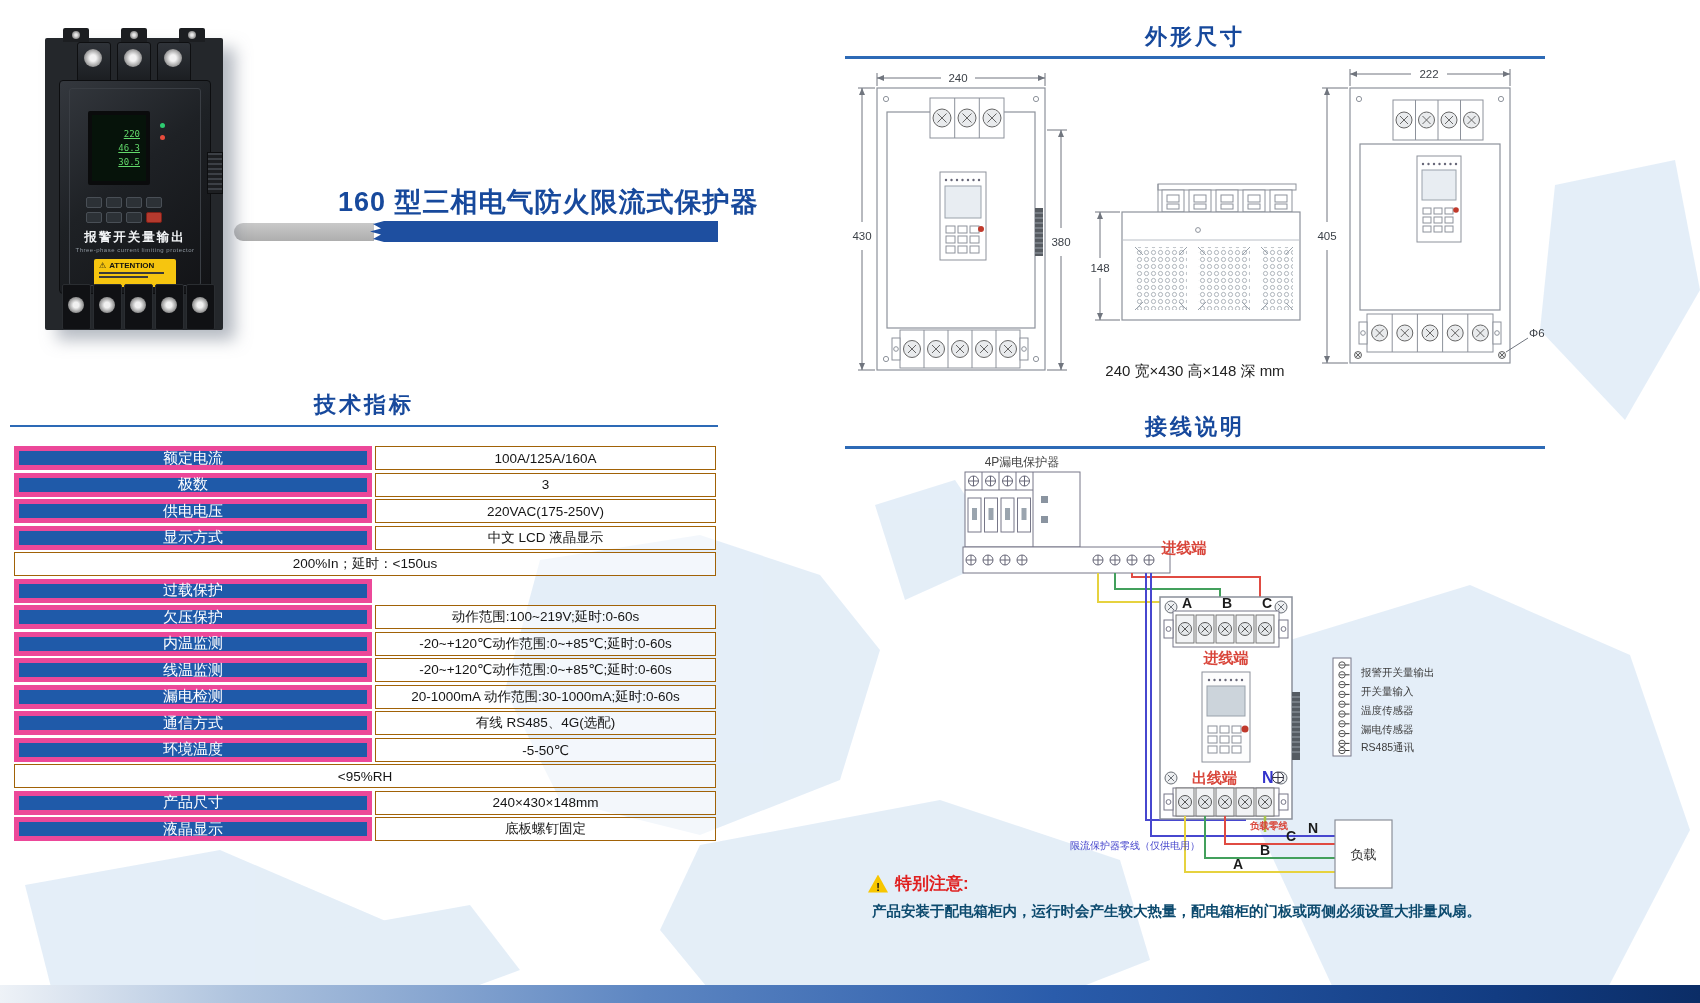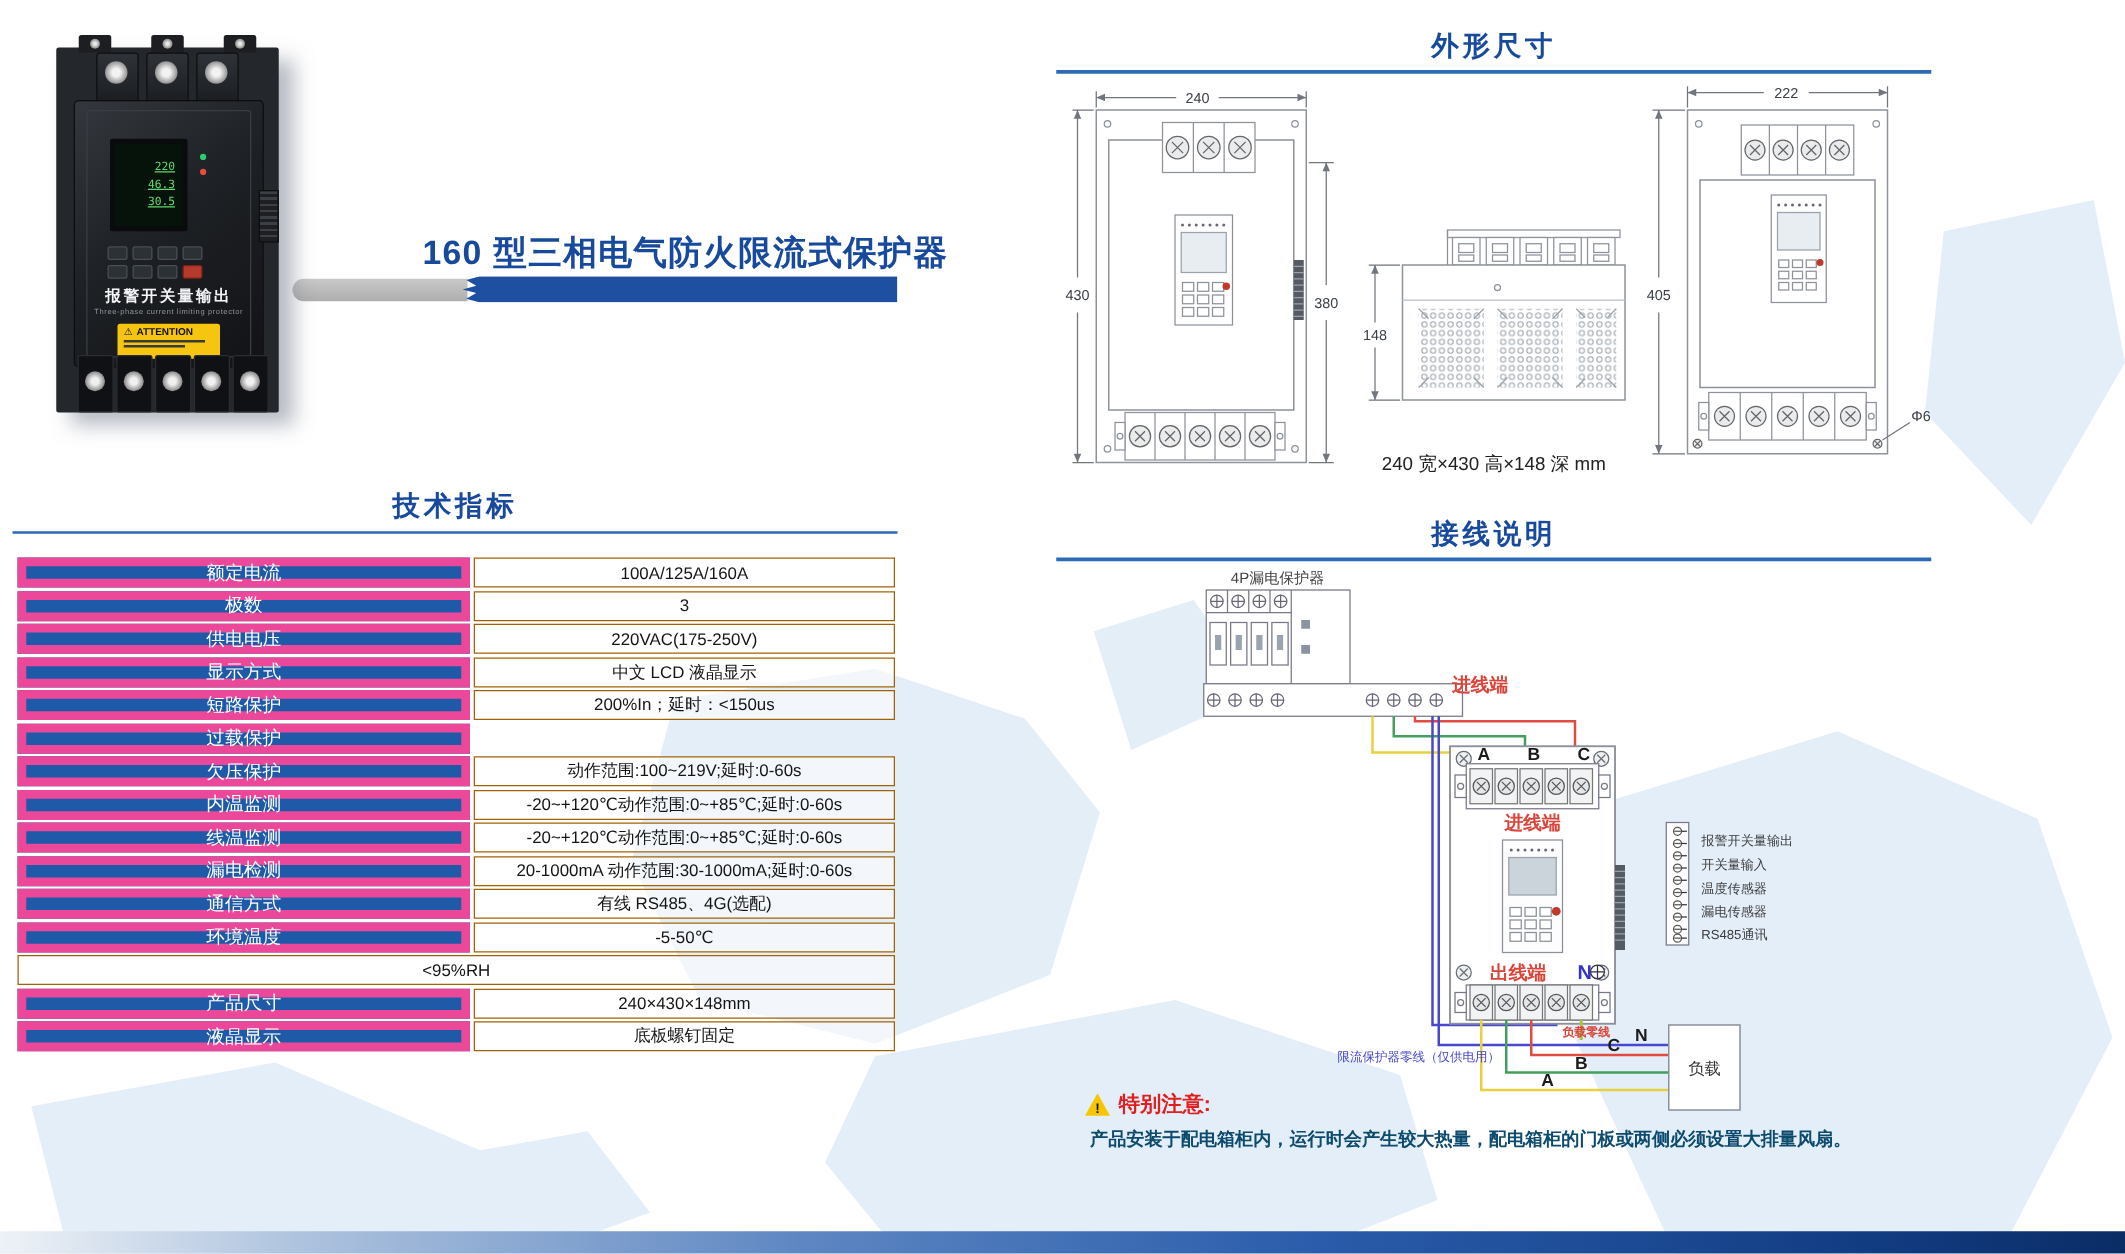--- a/index.html
+++ b/index.html
@@ -10,21 +10,21 @@
   .sec-head{position:absolute;text-align:center;font-weight:bold;font-size:22px;color:#17499c;letter-spacing:3px;}
   .sec-line{position:absolute;height:3px;background:#2d6ab6;}
   
   .main-title{position:absolute;font-size:27px;font-weight:bold;color:#17499c;letter-spacing:1px;white-space:nowrap;}
   .bar-gray{position:absolute;background:linear-gradient(180deg,#c9c9c9,#aeaeae);border-radius:10px 0 0 10px;}
   .bar-blue{position:absolute;background:#1e4fa0;
             clip-path:polygon(14px 0,100% 0,100% 100%,14px 100%,3px 86%,11px 64%,0 50%,11px 36%,3px 14%);}
   
   .spec-table{position:absolute;left:14px;top:446px;width:702px;display:flex;flex-direction:column;gap:2.5px;z-index:1;}
   .spec-row{display:flex;gap:3px;height:24px;}
-  .spec-label{width:348px;background:#1f5aa9;border:7px solid #ec4899;color:#fff;font-size:15px;
+  .spec-label{width:348px;background:#1f5aa9;border:5px solid #ec4899;color:#fff;font-size:15px;
               display:flex;align-items:center;justify-content:center;}
   .spec-value{flex:1;background:rgba(255,255,255,0.55);border:1px solid #a16207;color:#151515;font-size:13.5px;
               display:flex;align-items:center;justify-content:center;white-space:nowrap;}
   
   .notice-head{position:absolute;color:#e02020;font-weight:bold;font-size:17px;display:flex;align-items:center;gap:7px;}
   .notice-body{position:absolute;color:#0c4a6e;font-weight:bold;font-size:14.5px;white-space:nowrap;}
   .tri{width:20px;height:18px;background:#f7c600;clip-path:polygon(50% 0,100% 100%,0 100%);
        display:flex;align-items:flex-end;justify-content:center;color:#111;font-size:11px;font-weight:bold;line-height:1;}
   
   .dim-caption{position:absolute;text-align:center;font-size:15px;color:#222;}
@@ -176,21 +176,20 @@
       </div>
     <div class="spec-row">
         <div class="spec-label">供电电压</div>
         <div class="spec-value">220VAC(175-250V)</div>
       </div>
     <div class="spec-row">
         <div class="spec-label">显示方式</div>
         <div class="spec-value">中文 LCD 液晶显示</div>
       </div>
     <div class="spec-row">
-        <div class="spec-label">短路保护</div>
         <div class="spec-value">200%In；延时：&lt;150us</div>
       </div>
     <div class="spec-row">
         <div class="spec-label">过载保护</div>
       </div>
     <div class="spec-row">
         <div class="spec-label">欠压保护</div>
         <div class="spec-value">动作范围:100~219V;延时:0-60s</div>
       </div>
     <div class="spec-row">

